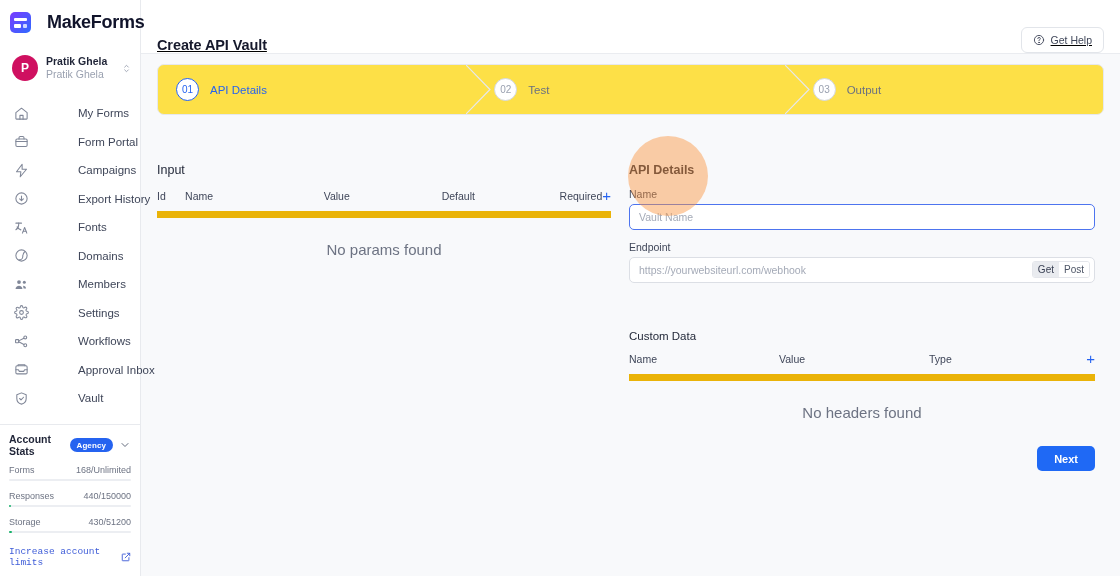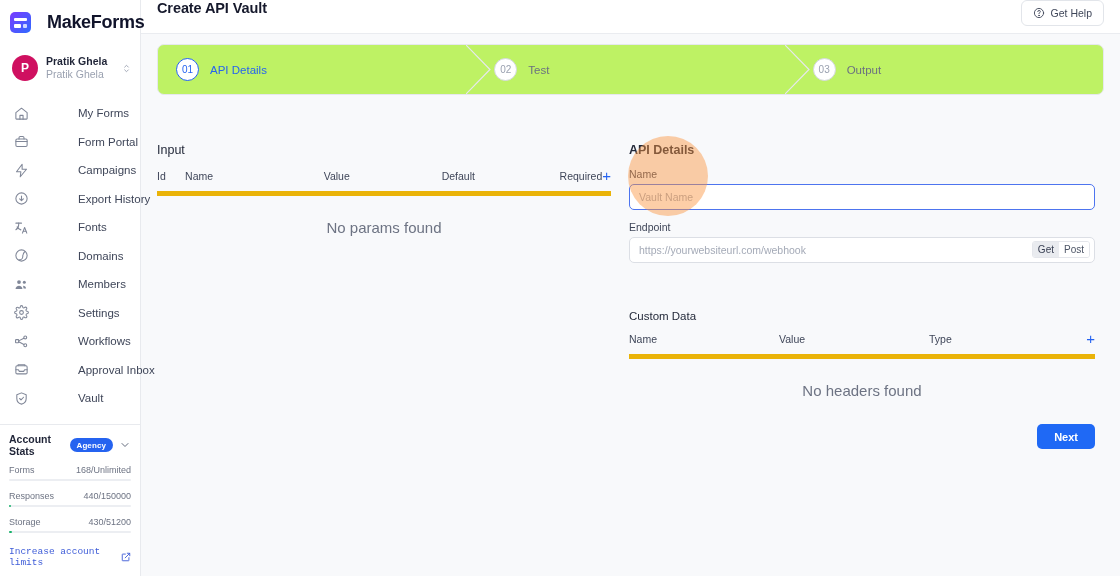--- a/index.html
+++ b/index.html
@@ -82,36 +82,37 @@
   .bar { height: 2.5px; background: #eceef2; border-radius: 2px; position: relative; margin-bottom: 7px; }
   .bar > span { position: absolute; left: 0; top: 0; bottom: 0; background: #17b26a; border-radius: 2px; }
   .limits-link {
     display: flex; align-items: center; gap: 7px;
     font-size: 9.5px; color: #3f5dd8; padding-top: 3px; cursor: pointer; font-family: Liberation Mono, monospace;
   }
 
   
   .main { flex: 1; height: 576px; background: #ffffff; display: flex; flex-direction: column; }
   .topbar {
-    height: 34px; display: flex; align-items: flex-start;
+    height: 54px; display: flex; align-items: flex-end;
     padding: 0 16px 0 16px; border-bottom: 1px solid #eaecf0;
     background: #fff;
+    text-decoration: underline;
   }
   .page-title { font-size: 14.5px; font-weight: 600; color: #16192c; letter-spacing: -0.1px; }
   .help-btn {
     margin-left: auto; display: flex; align-items: center; gap: 6px;
     border: 1px solid #e2e5ea; background: #fff; border-radius: 6px;
     height: 26px; padding: 0 11px; font-size: 10.5px; color: #3f4659;
     cursor: pointer;
   }
 
   .content { flex: 1; background: #f8f9fb; padding: 10px 16px 0 16px; }
 
   .stepper {
-    height: 51px; background: #bef264;
+    height: 51px; background: #fde047;
     border: 1px solid #e6e8ed; border-radius: 7px;
     display: flex; align-items: stretch; overflow: hidden;
   }
   .step {
     flex: 1; display: flex; align-items: center; gap: 11px;
     padding-left: 18px; position: relative;
   }
   .step + .step { padding-left: 28px; }
   .step-sep {
     position: absolute; left: 0; top: 0; bottom: 0; width: 26px;
@@ -131,21 +132,21 @@
   .panes { display: flex; padding-top: 16px; }
   .pane-left { width: 472px; padding-right: 18px; }
   .pane-right { width: 466px; }
 
   .section-title { font-size: 12.5px; color: #242a3a; font-weight: 400; padding-bottom: 11px; margin-top: 32px; }
   .section-title.bold { font-weight: 700; }
 
   .tbl-head {
     display: flex; align-items: center;
     font-size: 10.5px; color: #3f4659;
-    padding-bottom: 8px; border-bottom: 5px solid #eab308;
+    padding-bottom: 8px; border-bottom: 7px solid #eab308;
   }
   .tbl-empty { text-align: center; font-size: 15px; color: #6d7383; padding-top: 23px; }
   .plus-icon { color: #2563f0; font-size: 15px; line-height: 1; cursor: pointer; margin-left: auto; }
 
   .field-label { font-size: 10.5px; color: #3f4659; padding-bottom: 4px; }
   .inp {
     width: 100%; height: 26px; border-radius: 5px;
     border: 1px solid #dcdfe5; background: #fff;
     font-size: 10.5px; color: #21263a; padding: 0 9px;
     font-family: "Liberation Sans", sans-serif; outline: none;

